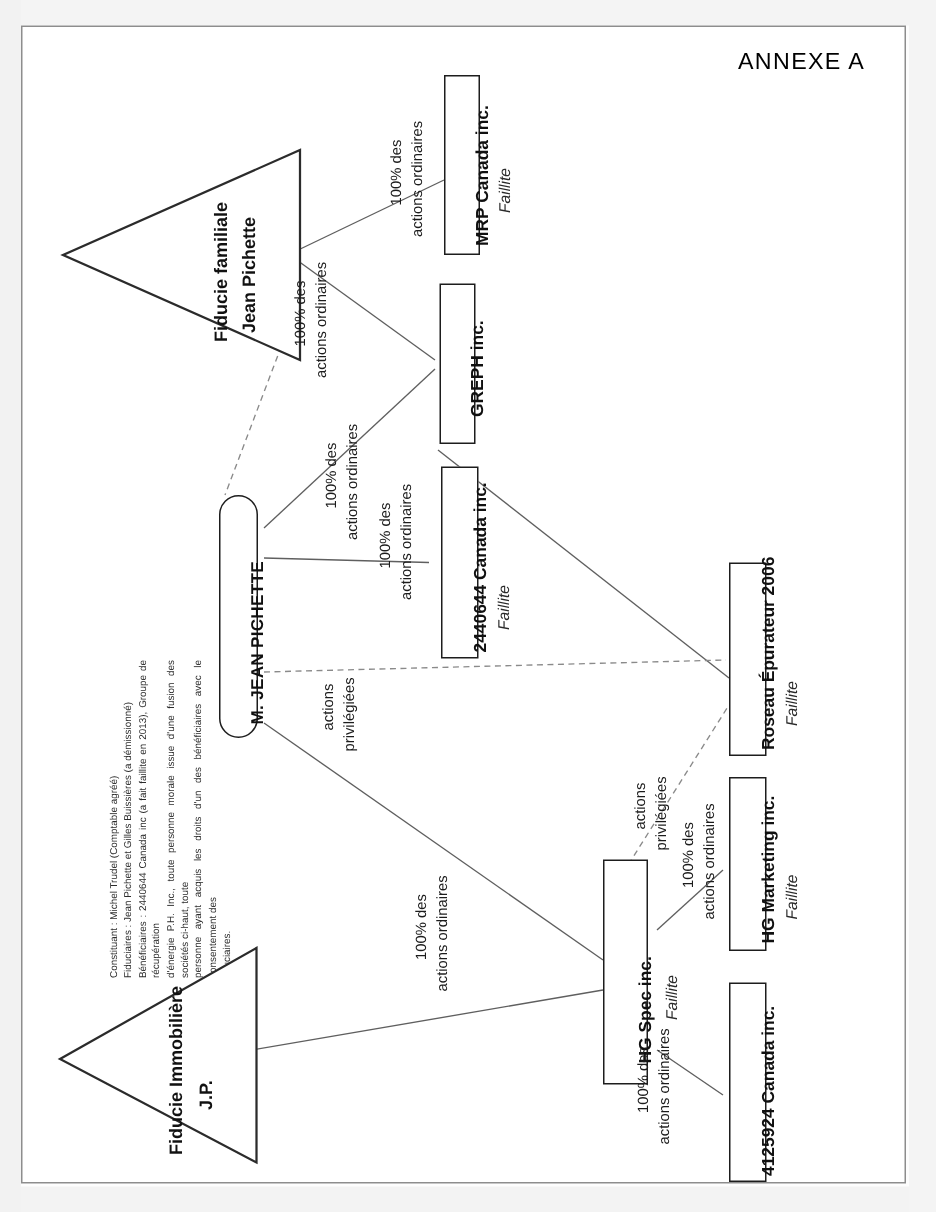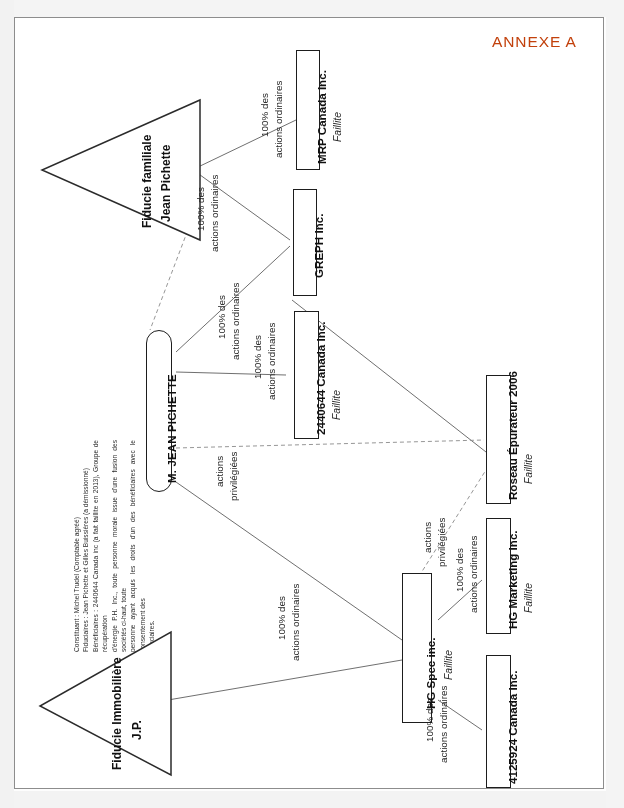--- a/index.html
+++ b/index.html
@@ -16,21 +16,21 @@
   
   .scan-edge-l{position:absolute;left:0;top:0;width:14px;height:808px;background:#f2f2f2;}
   .scan-edge-r{position:absolute;right:0;top:0;width:18px;height:808px;background:#f4f4f4;}
   .scan-edge-t{position:absolute;left:0;top:0;width:624px;height:17px;background:#f4f4f4;}
   .scan-edge-b{position:absolute;left:0;bottom:0;width:624px;height:17px;background:#f3f3f3;}
 
   svg.wires{position:absolute;left:0;top:0;width:624px;height:808px;overflow:visible;}
 
   
   .annexe{position:absolute;left:492px;top:33px;font-size:15.5px;letter-spacing:.9px;
-          color:#c2410c;white-space:nowrap;}
+          color:#000000;white-space:nowrap;}
 
   
   .box{position:absolute;border:1.4px solid #1d1d1d;background:#ffffff;
        box-sizing:border-box;}
   .box-label{position:absolute;transform-origin:0 0;transform:rotate(-90deg);
              white-space:nowrap;font-weight:bold;font-size:11.6px;color:#101010;}
   .faillite{position:absolute;transform-origin:0 0;transform:rotate(-90deg);
             white-space:nowrap;font-style:italic;font-size:10.4px;color:#2a2a2a;}
 
   

